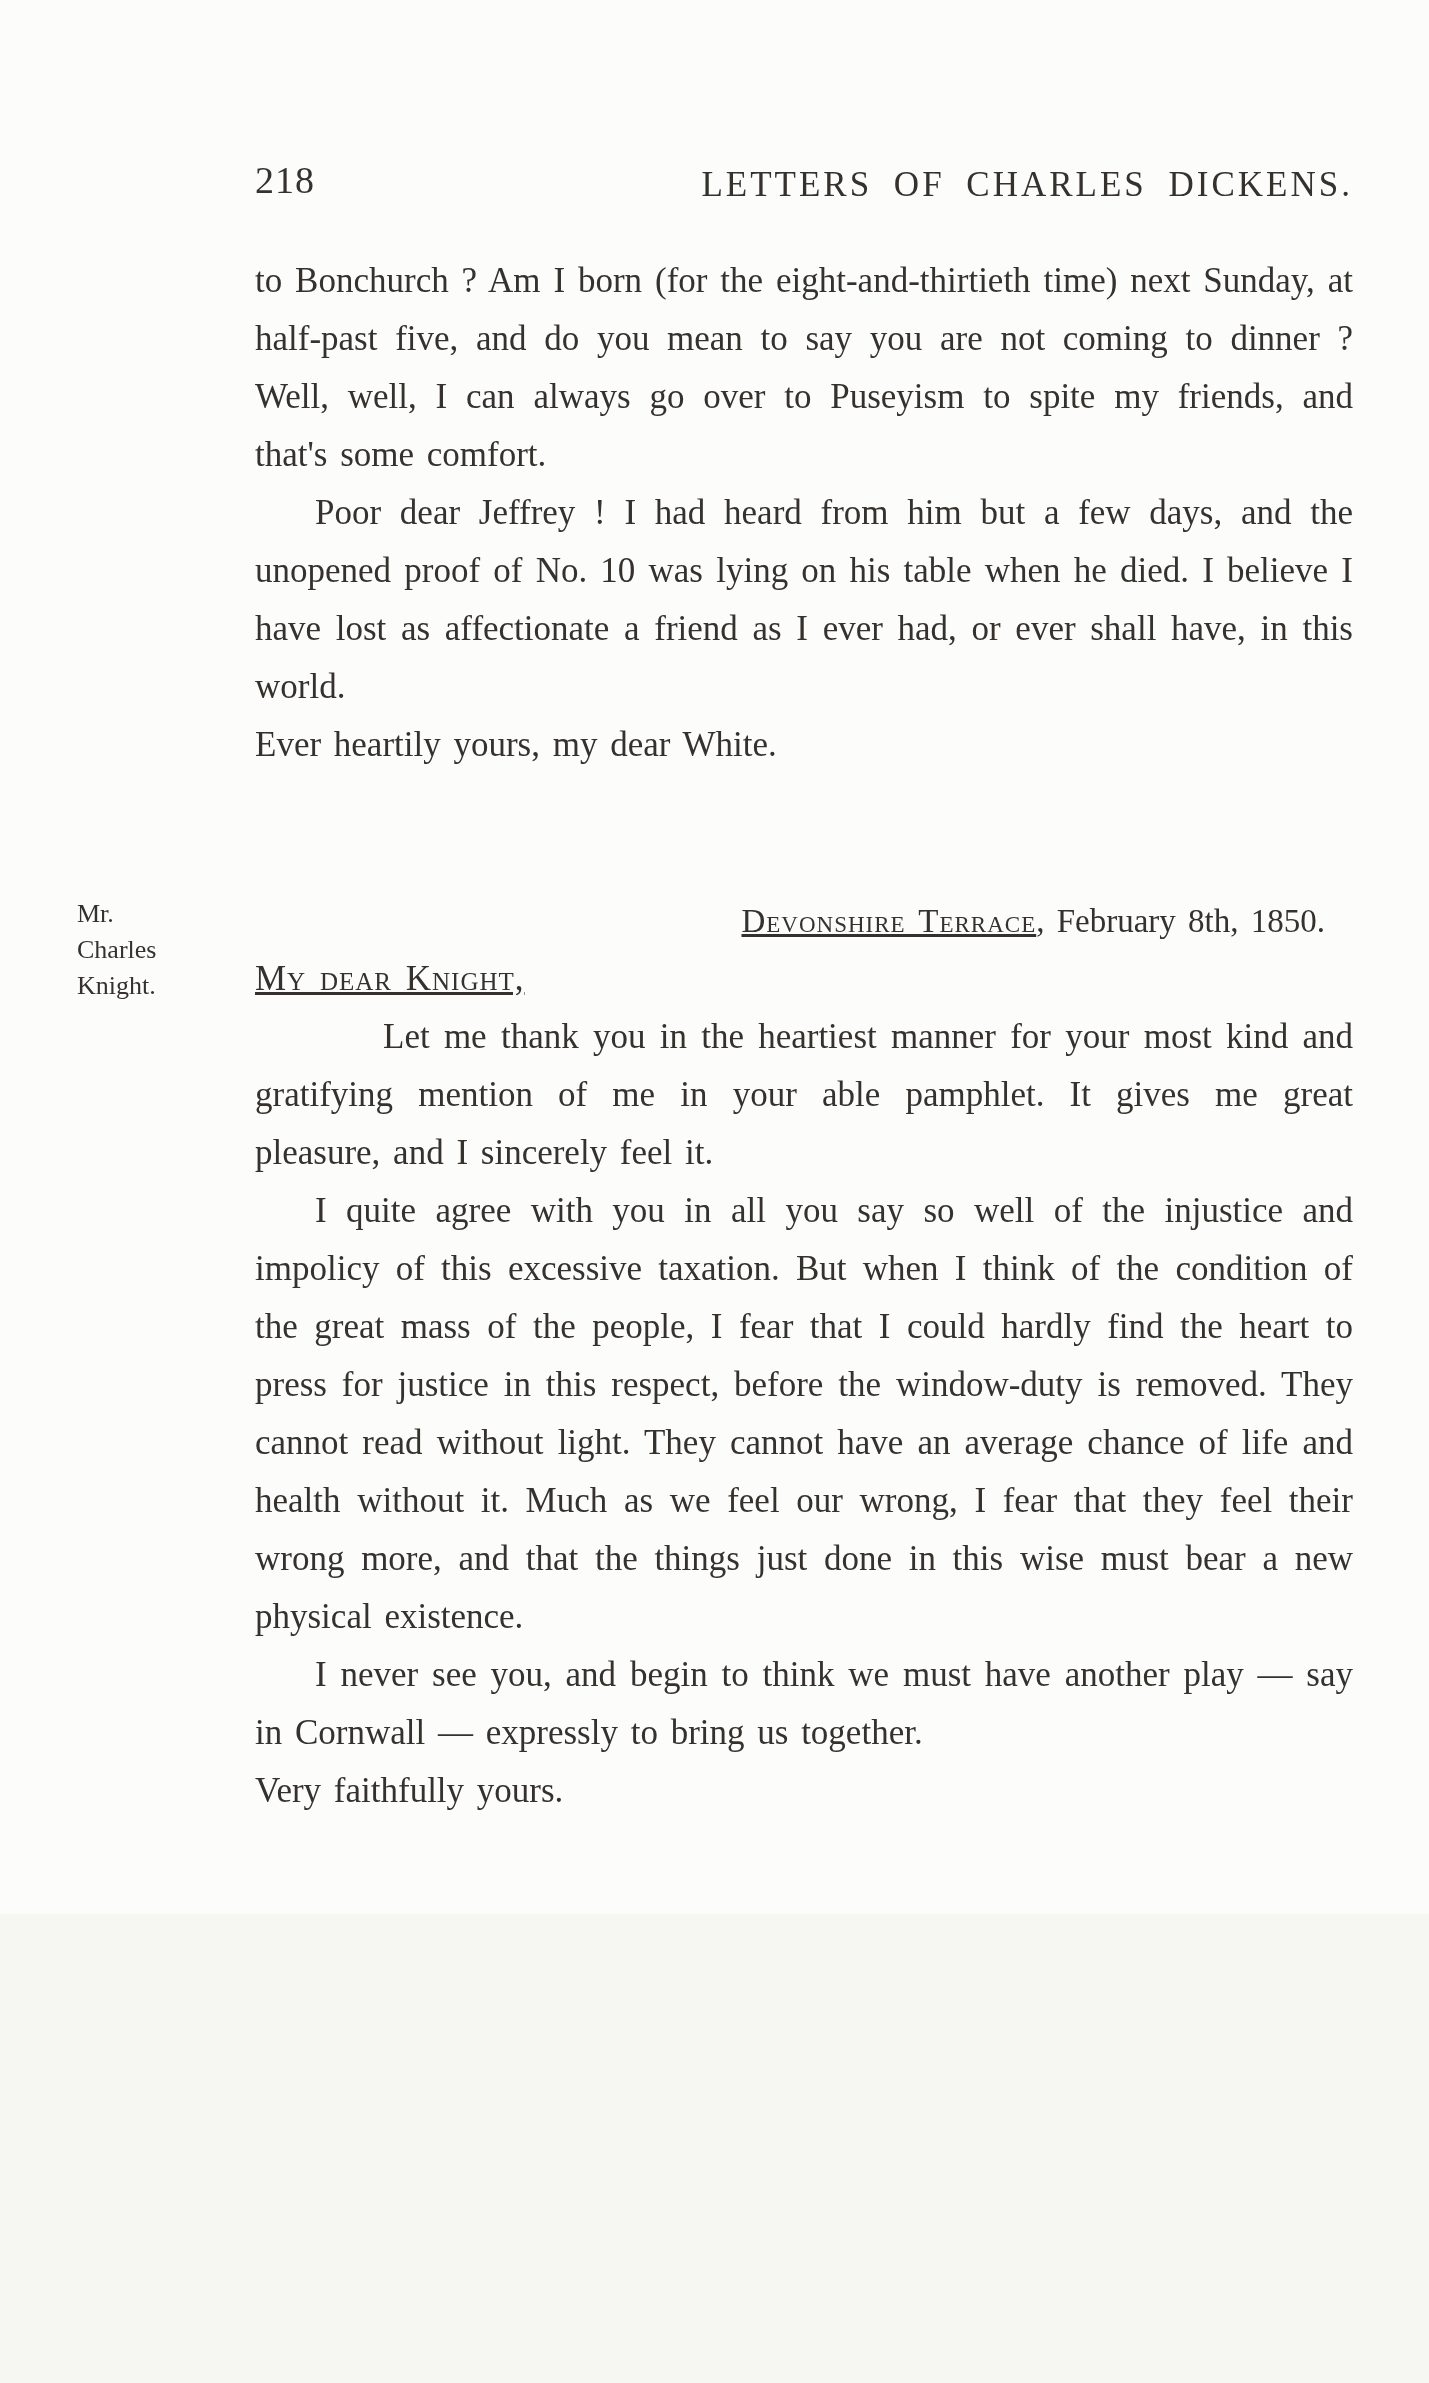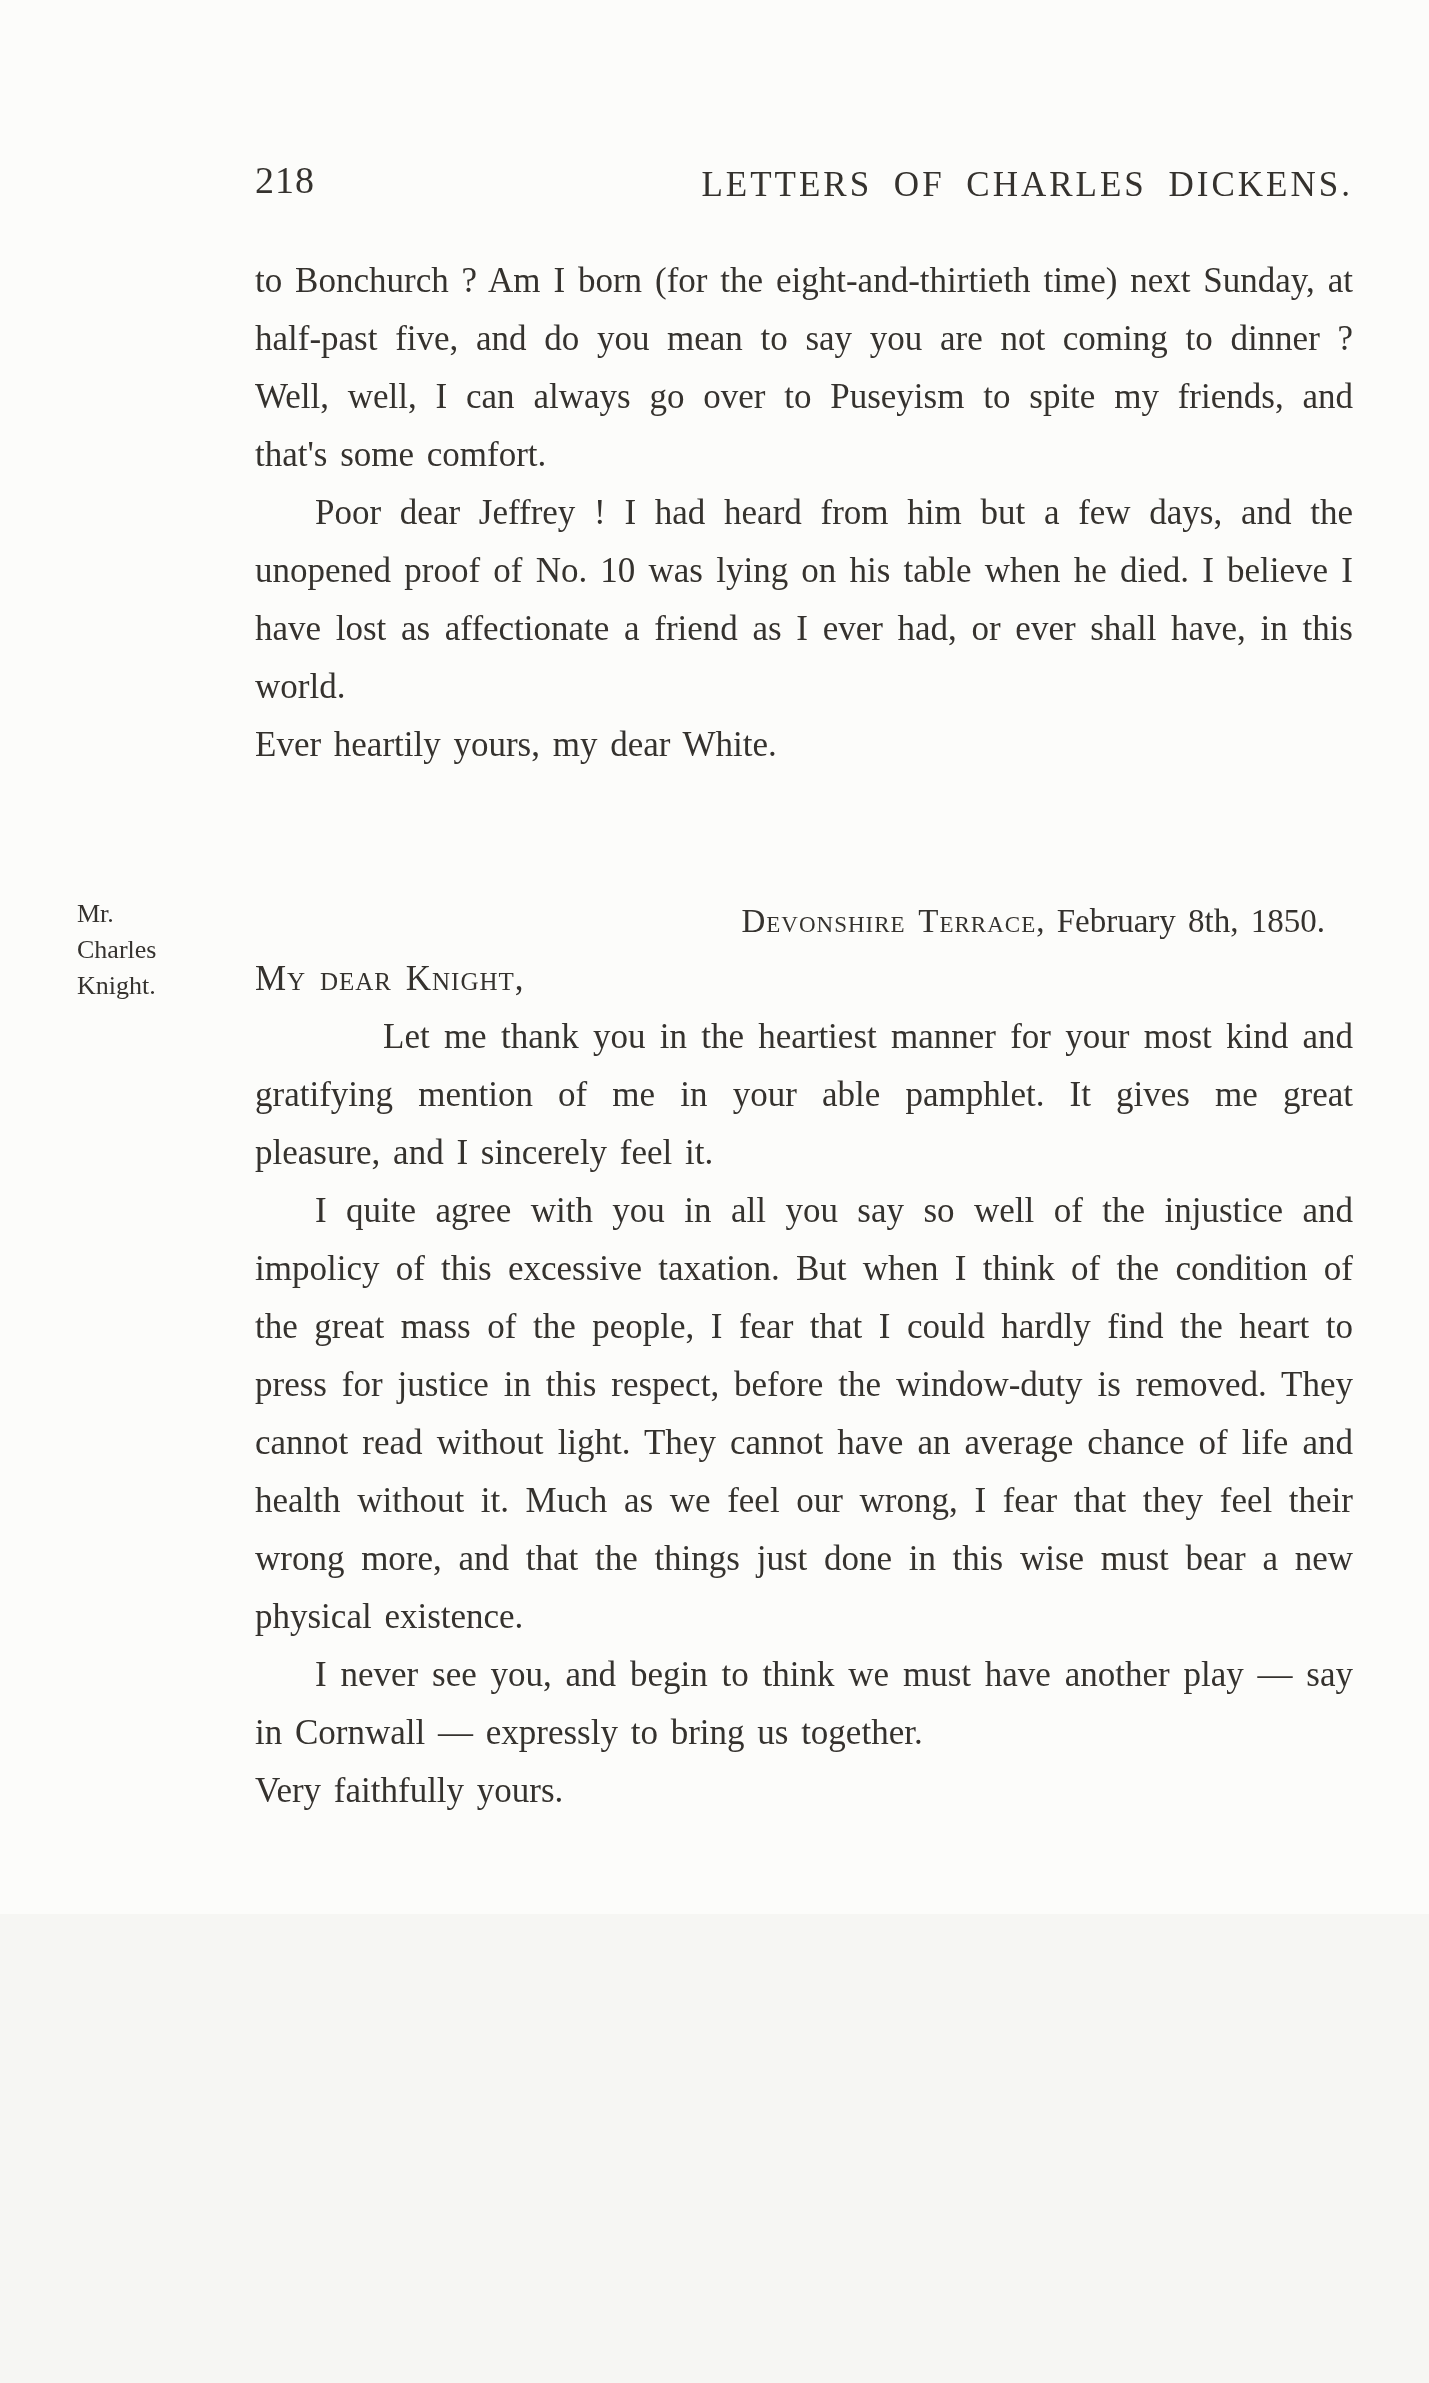--- a/index.html
+++ b/index.html
@@ -67,21 +67,21 @@
     position: absolute;
     left: -178px;
     top: 4px;
     width: 170px;
     font-size: 26px;
     line-height: 36px;
     text-align: left;
     word-spacing: 0;
   }
   .it { }
-  .sc { font-variant: small-caps; letter-spacing: 1px; }
+  .sc { font-variant: small-caps; letter-spacing: 1px; text-decoration: underline; }
   .printers-dot {
     position: absolute;
     left: 738px;
     top: 2288px;
     width: 7px;
     height: 7px;
     border-radius: 50%;
     background: #4a463f;
   }
 </style>

